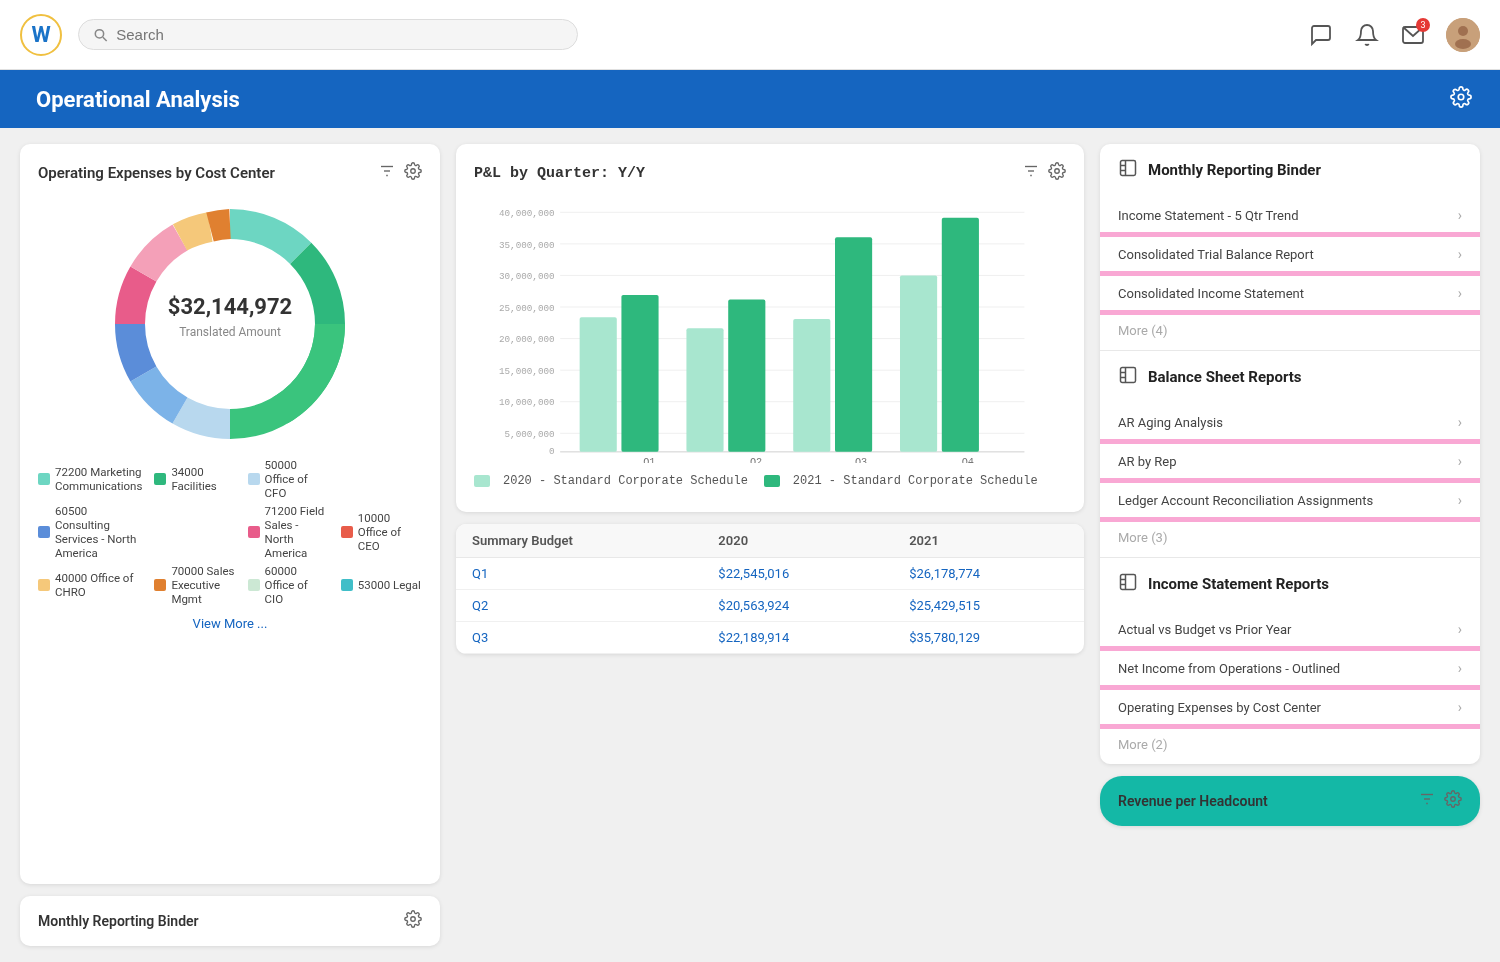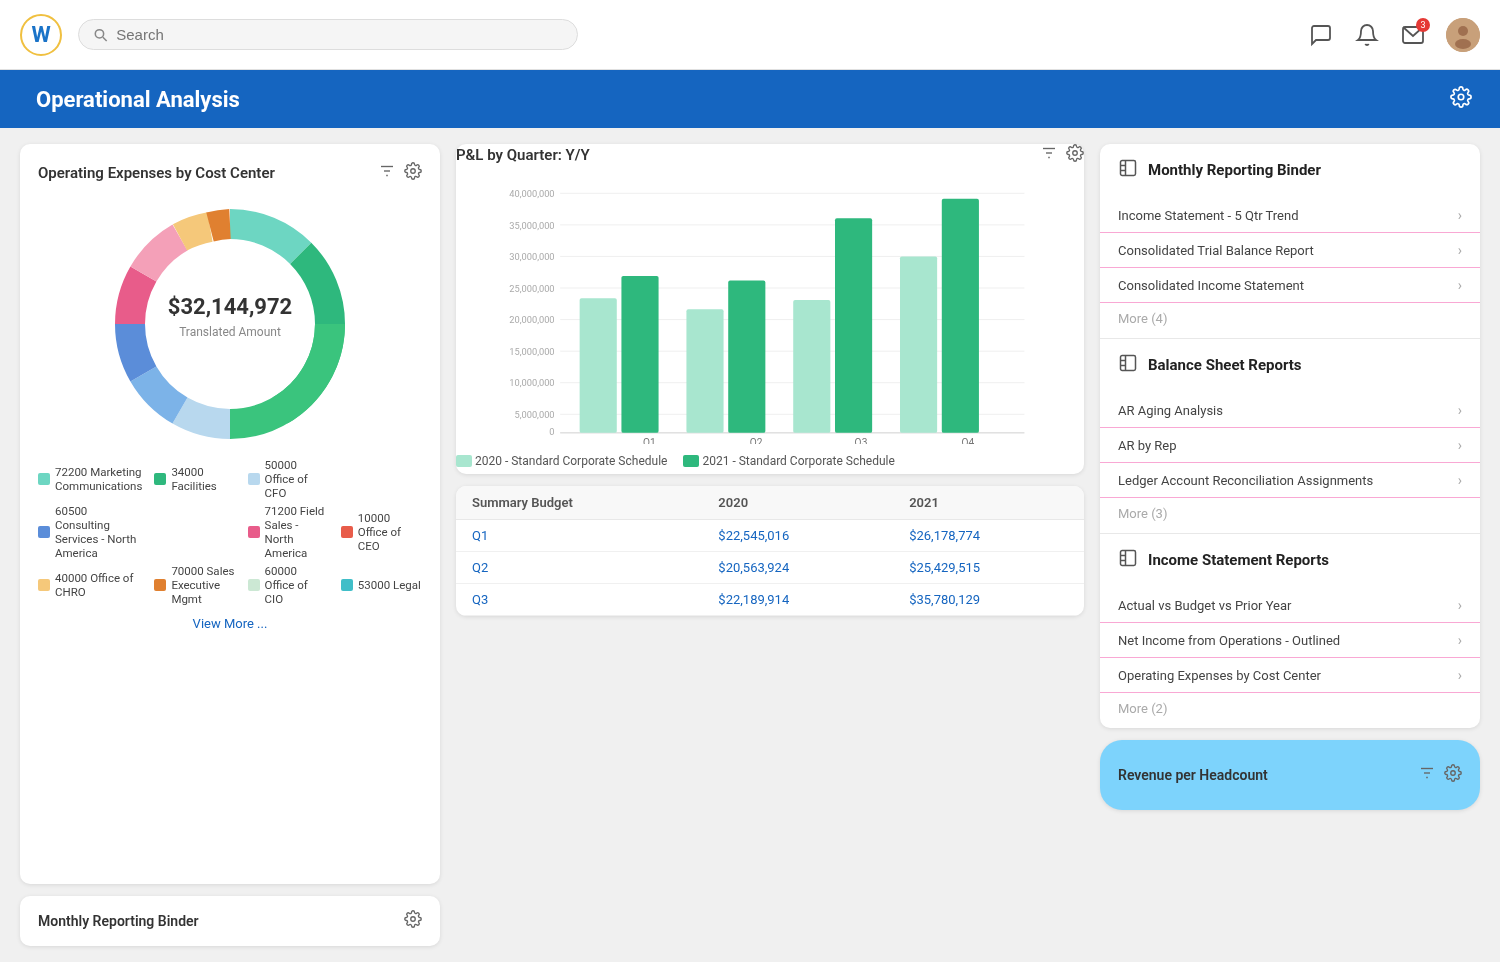--- a/index.html
+++ b/index.html
@@ -51,49 +51,49 @@
 
     
     .small-card { padding: 14px 18px; }
     .small-card-title { font-size: 14px; font-weight: 600; color: #333; }
     .small-card-header { display: flex; align-items: center; justify-content: space-between; }
 
     
     .mid-panel { flex: 1; display: flex; flex-direction: column; gap: 12px; }
 
     
-    .bar-card { background: #fff; border-radius: 10px; box-shadow: 0 1px 4px rgba(0,0,0,0.1); }
+    .bar-card { padding: 18px; background: #fff; border-radius: 10px; box-shadow: 0 1px 4px rgba(0,0,0,0.1); font-family: Liberation Mono, monospace; }
     .legend-bar { display: flex; align-items: center; gap: 16px; margin: 6px 0; font-size: 12px; color: #555; }
-    .legend-bar-item { display: flex; align-items: center; gap: 3px; }
+    .legend-bar-item { display: flex; align-items: center; gap: 13px; }
     .legend-bar-color { width: 16px; height: 12px; border-radius: 2px; }
     .total-row { display: flex; gap: 8px; font-size: 13px; margin-top: 4px; }
     .total-label { color: #555; }
     .total-value { color: #1565c0; font-weight: 600; }
 
     
     .table-card { background: #fff; border-radius: 10px; box-shadow: 0 1px 4px rgba(0,0,0,0.1); overflow: hidden; }
     .data-table { width: 100%; border-collapse: collapse; font-size: 13px; }
     .data-table th { background: #f8f8f8; padding: 9px 16px; text-align: left; color: #555; font-weight: 600; border-bottom: 1px solid #e8e8e8; }
     .data-table td { padding: 8px 16px; border-bottom: 1px solid #f0f0f0; color: #333; }
     .data-table td.blue { color: #1565c0; }
 
     
     .right-panel { width: 380px; flex-shrink: 0; display: flex; flex-direction: column; gap: 0; }
     .section-group { padding: 14px 18px 6px; }
     .section-header { display: flex; align-items: center; gap: 10px; margin-bottom: 10px; }
     .section-icon { color: #555; }
     .section-title { font-size: 15px; font-weight: 700; color: #222; }
-    .report-item { display: flex; align-items: center; justify-content: space-between; padding: 9px 18px; border-bottom: 1px solid #f9a8d4; cursor: pointer; }
+    .report-item { display: flex; align-items: center; justify-content: space-between; padding: 9px 18px; border-bottom: 5px solid #f9a8d4; cursor: pointer; }
     .report-item-label { font-size: 13px; color: #444; }
     .chevron { color: #aaa; font-size: 14px; }
     .more-item { padding: 8px 18px 12px; font-size: 13px; color: #aaa; }
     .section-divider { border: none; border-top: 1px solid #e8e8e8; margin: 0; }
 
     
-    .revenue-card { background: #7dd3fc; border-radius: 22px; box-shadow: 0 1px 4px rgba(0,0,0,0.1); padding: 24px 18px; margin-top: 12px; }
+    .revenue-card { background: #14b8a6; border-radius: 22px; box-shadow: 0 1px 4px rgba(0,0,0,0.1); padding: 14px 18px; margin-top: 12px; }
     .revenue-header { display: flex; align-items: center; justify-content: space-between; }
     .revenue-title { font-size: 14px; font-weight: 600; color: #333; }
 
     
     .donut-container { position: relative; display: flex; align-items: center; justify-content: center; }
 
     .right-full-card { background: #fff; border-radius: 10px; box-shadow: 0 1px 4px rgba(0,0,0,0.1); }
   </style>
 </head>
 <body>

